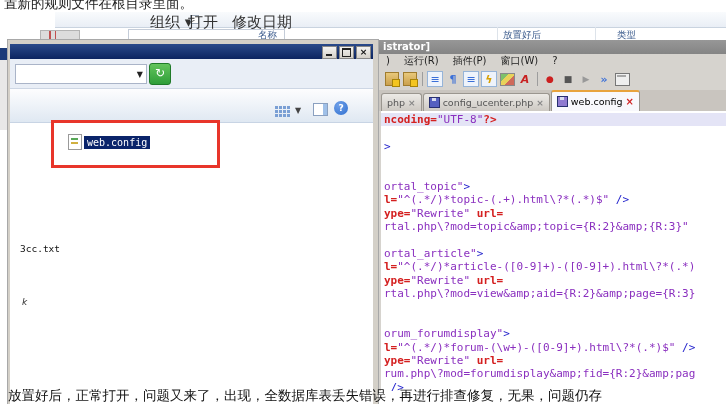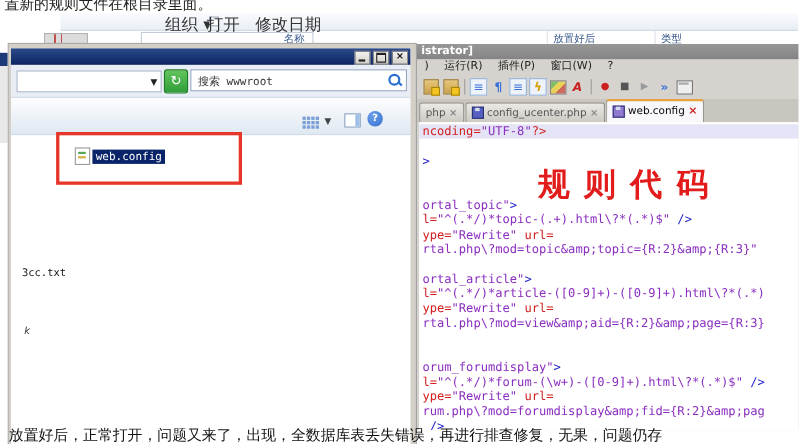--- a/index.html
+++ b/index.html
@@ -56,21 +56,21 @@
   .tab .disk:before{content:"";position:absolute;left:2px;top:0;width:4px;height:3px;background:#d8dcf0;}
   .tab.active .disk{background:#8f7ad0;}
   .tab .x{font-size:9px;color:#888;font-weight:bold;}
   .tab.active .x{color:#d02020;font-size:10px;}
 
   .npp-body{position:absolute;left:2px;top:71px;right:0;bottom:0;background:#fff;overflow:hidden;}
   .code{position:absolute;left:0;top:2px;width:100%;font-family:"DejaVu Sans Mono",monospace;
         font-size:11px;line-height:13.4px;white-space:pre;}
   .cl{height:13.4px;padding-left:3px;}
   .cl.hl{background:#e4e4f6;}
-  .c-r{color:#d42020;}.c-p{color:#8a2fbf;}.c-b{color:#2222cc;}
+  .c-r{color:#d42020;font-weight:bold;}.c-p{color:#8a2fbf;}.c-b{color:#2222cc;}
 
   
   .exp{left:8px;top:40px;width:370px;height:364px;z-index:3;background:#fff;
        border-style:solid;border-color:#d4d0c8;border-width:4px 5px 0 2px;box-sizing:border-box;
        outline:1px solid #a8a8a8;}
   .exp-title{position:relative;height:15px;background:linear-gradient(#2a4a8a,#0c2460);}
   .wbtns{position:absolute;right:2px;top:2px;display:flex;gap:2px;}
   .wbtn{width:13px;height:11px;background:linear-gradient(#f4f3f1,#d4d0c8);border:1px solid #888;
         position:relative;display:flex;align-items:center;justify-content:center;}
   .wbtn .mini{position:absolute;left:3px;bottom:2px;width:6px;height:2px;background:#222;}
@@ -123,21 +123,21 @@
     <span class="chk" style="left:135px"></span>
     <span class="itm" style="left:133px">打开</span>
     <span class="itm" style="left:177px">修改日期</span>
   </div>
   <div class="abs bg-field"></div>
   <div class="abs frag"></div>
   <div class="abs col-hdr" style="left:258px">名称</div>
   <div class="abs col-sep" style="left:497px"></div>
   <div class="abs col-hdr" style="left:503px">放置好后</div>
   <div class="abs col-sep" style="left:595px"></div>
-  <div class="abs col-hdr" style="left:601px">类型</div>
+  <div class="abs col-hdr" style="left:617px">类型</div>
   <div class="abs sliver-blue"></div>
   <div class="abs sliver-gray"></div>
 
   <div class="abs npp">
     <div class="npp-title">istrator]</div>
     <div class="npp-menu" id="npp-menu">
         <span>)</span>
         <span>运行(R)</span>
         <span>插件(P)</span>
         <span>窗口(W)</span>
@@ -201,40 +201,32 @@
           <span class="wbtn">
             <span class="clos">×</span>
           </span>
         </div>
     </div>
     <div class="exp-addr">
       <div class="combo">
           <span class="arr">▼</span>
         </div>
       <div class="go-btn">↻</div>
-      <div class="search">
-        <input value="搜索 wwwroot" style="">
-        <span class="mag">
-            <span class="lens"></span>
-            <span class="hand"></span>
-          </span>
-      </div>
     </div>
     <div class="exp-tool">
       <span class="views"></span>
       <span class="views-arr">▼</span>
       <span class="pane-ic"></span>
       <span class="help-ic">?</span>
     </div>
     <div class="exp-content">
       <div class="file-item">
         <span class="file-ic"></span>
         <span class="file-name">web.config</span>
       </div>
       <div class="stray1">3cc.txt</div>
       <div class="stray2">k</div>
     </div>
   </div>
 
   <div class="abs red-box"></div>
-  <div class="abs rule-label">规则代码</div>
 
 </div>
 
 </body></html>

